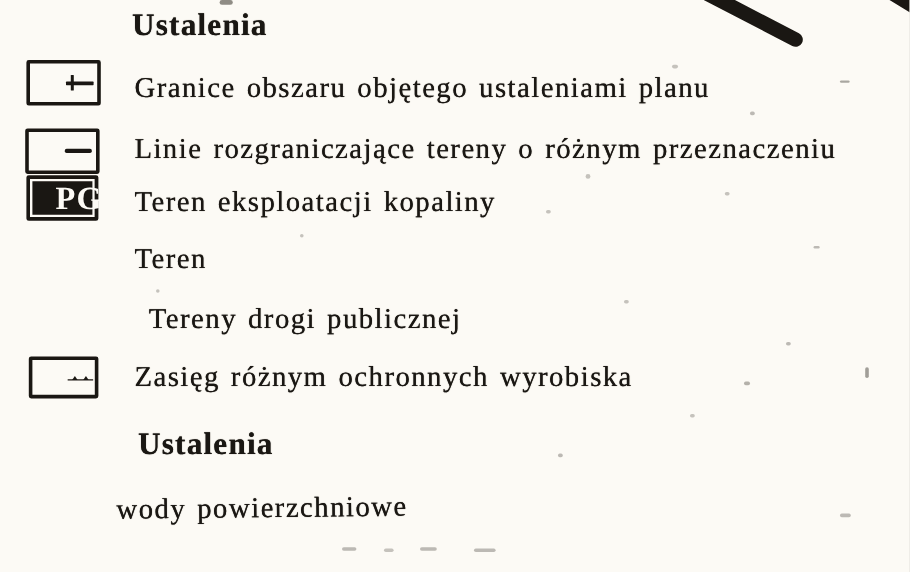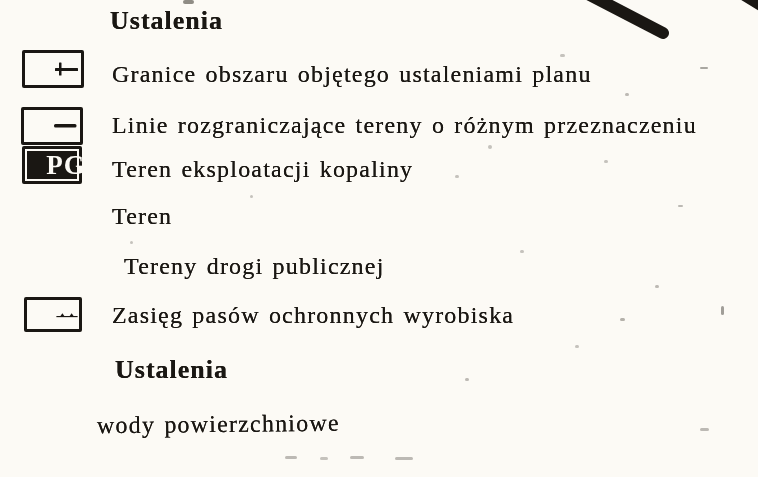--- a/index.html
+++ b/index.html
@@ -109,21 +109,21 @@
 
   <div class="row-label" style="left:124px;top:253px;">Tereny drogi publicznej</div>
 
   <div class="sym" style="left:24px;top:297px;width:58px;height:35px;">
     <svg viewBox="0 0 52 29">
       <line x1="3" y1="19" x2="49" y2="19" stroke="#201d19" stroke-width="2.5"></line>
       <polygon points="11,19 16,12 21,19" fill="#201d19"></polygon>
       <polygon points="31,19 36,12 41,19" fill="#201d19"></polygon>
     </svg>
   </div>
-  <div class="row-label" style="left:112px;top:302px;">Zasięg pasów ochronnych wyrobiska</div>
+  <div class="row-label" style="left:112px;top:302px;">Zasięg różnym ochronnych wyrobiska</div>
 
   <div class="heading" style="left:115px;top:355px;">Ustalenia</div>
 
   <div class="row-label" style="left:97px;top:411px;transform:rotate(-0.6deg);">wody powierzchniowe</div>
 
   <div class="speck" style="left:183px;top:0;width:11px;height:4px;opacity:.6;"></div>
   <div class="speck" style="left:700px;top:67px;width:8px;height:2px;opacity:.45;"></div>
   <div class="speck" style="left:625px;top:93px;width:4px;height:3px;opacity:.35;"></div>
   <div class="speck" style="left:560px;top:54px;width:5px;height:3px;opacity:.3;"></div>
   <div class="speck" style="left:488px;top:145px;width:4px;height:4px;opacity:.3;"></div>

